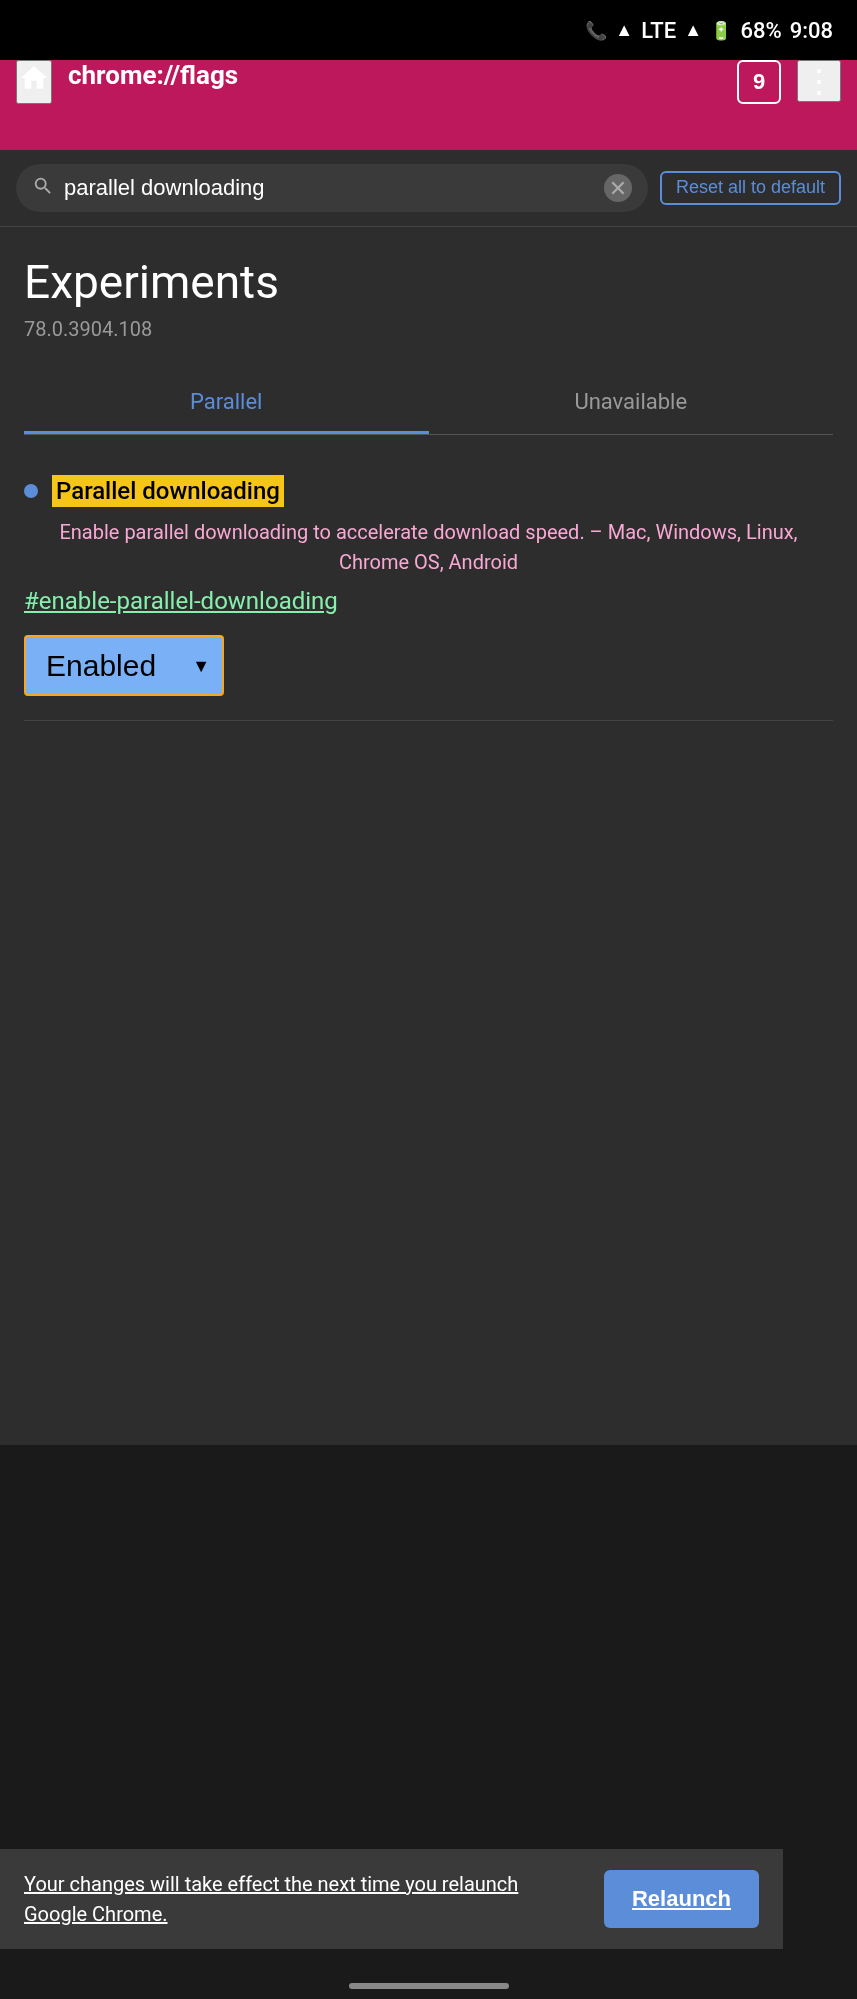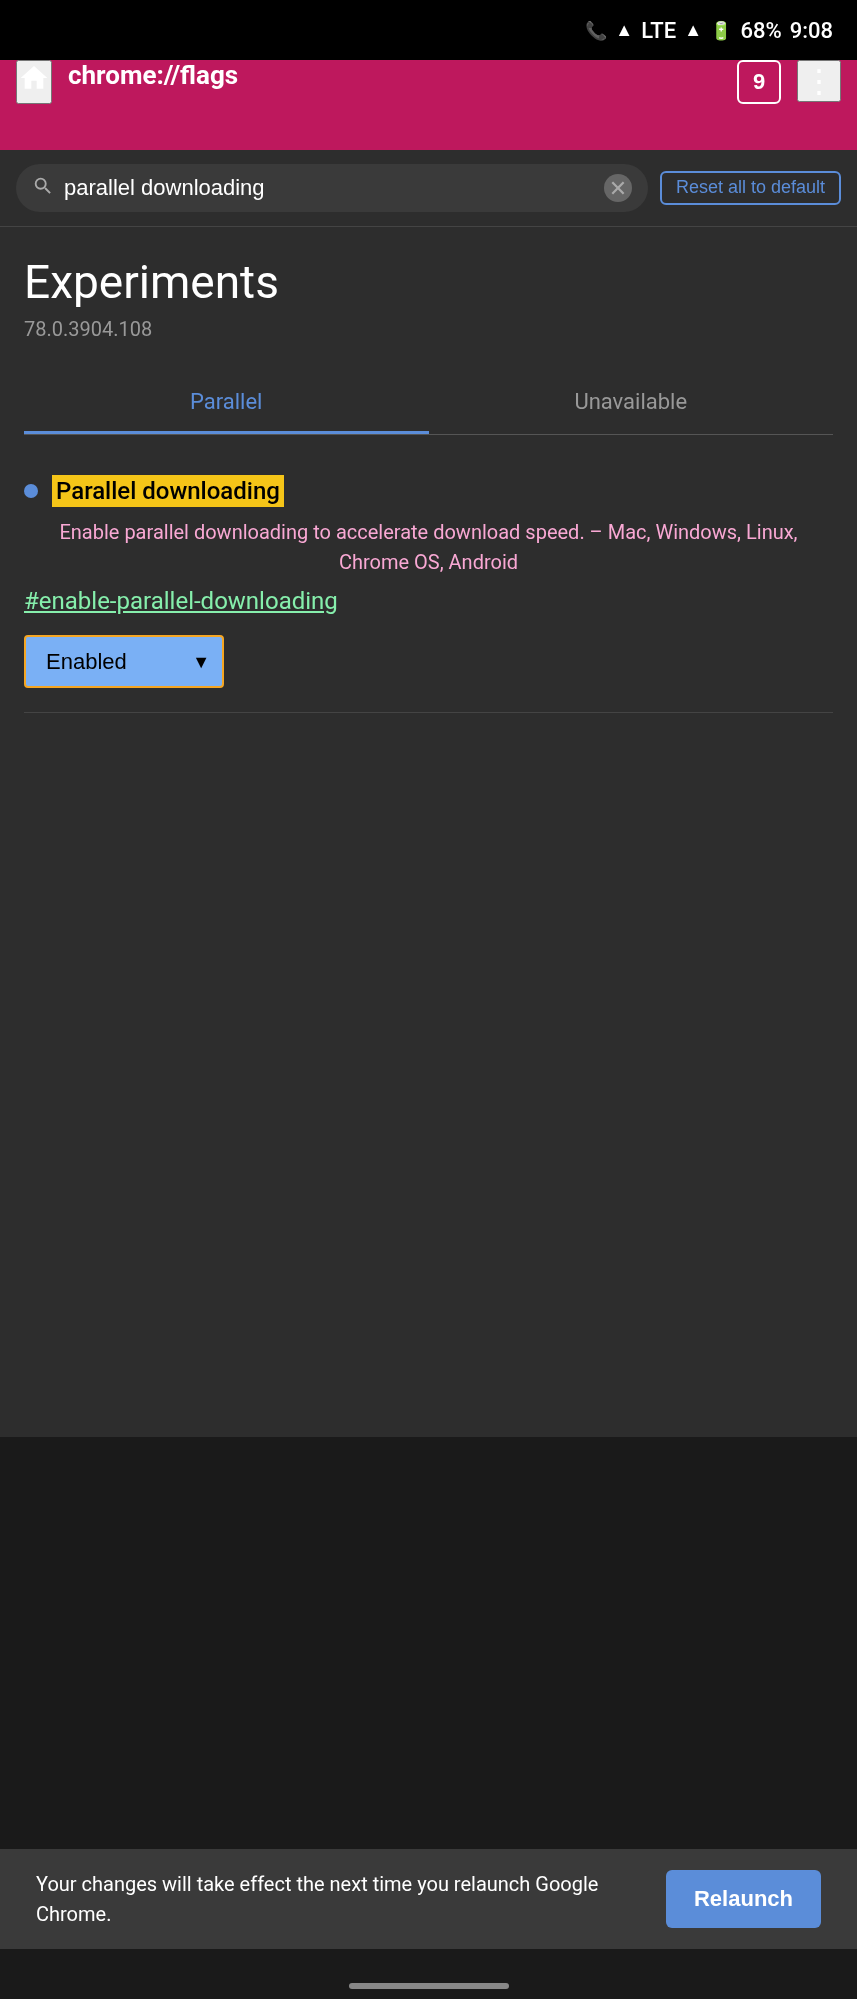--- a/index.html
+++ b/index.html
@@ -254,21 +254,21 @@
     .experiment-select-wrapper {
       display: inline-block;
       position: relative;
     }
 
     .experiment-select {
       background: #7ab0f5;
       border: 2px solid #f5a623;
       border-radius: 4px;
       color: #000000;
-      font-size: 22px;
+      font-size: 30px;
       padding: 12px 48px 12px 20px;
       appearance: none;
       -webkit-appearance: none;
       cursor: pointer;
       min-width: 200px;
     }
 
     .select-arrow {
       position: absolute;
       right: 14px;
@@ -277,27 +277,28 @@
       pointer-events: none;
       font-size: 18px;
       color: #000000;
     }
 
     
     .bottom-notification {
       position: fixed;
       bottom: 50px;
       left: 0;
-      width: 857px;
+      width: 783px;
       background: #3a3a3a;
       display: flex;
       align-items: center;
       justify-content: space-between;
-      padding: 20px 36px;
+      padding: 20px 24px;
       gap: 20px;
+      text-decoration: underline;
     }
 
     .notification-text {
       font-size: 20px;
       color: #ffffff;
       line-height: 1.5;
       flex: 1;
     }
 
     .relaunch-btn {

